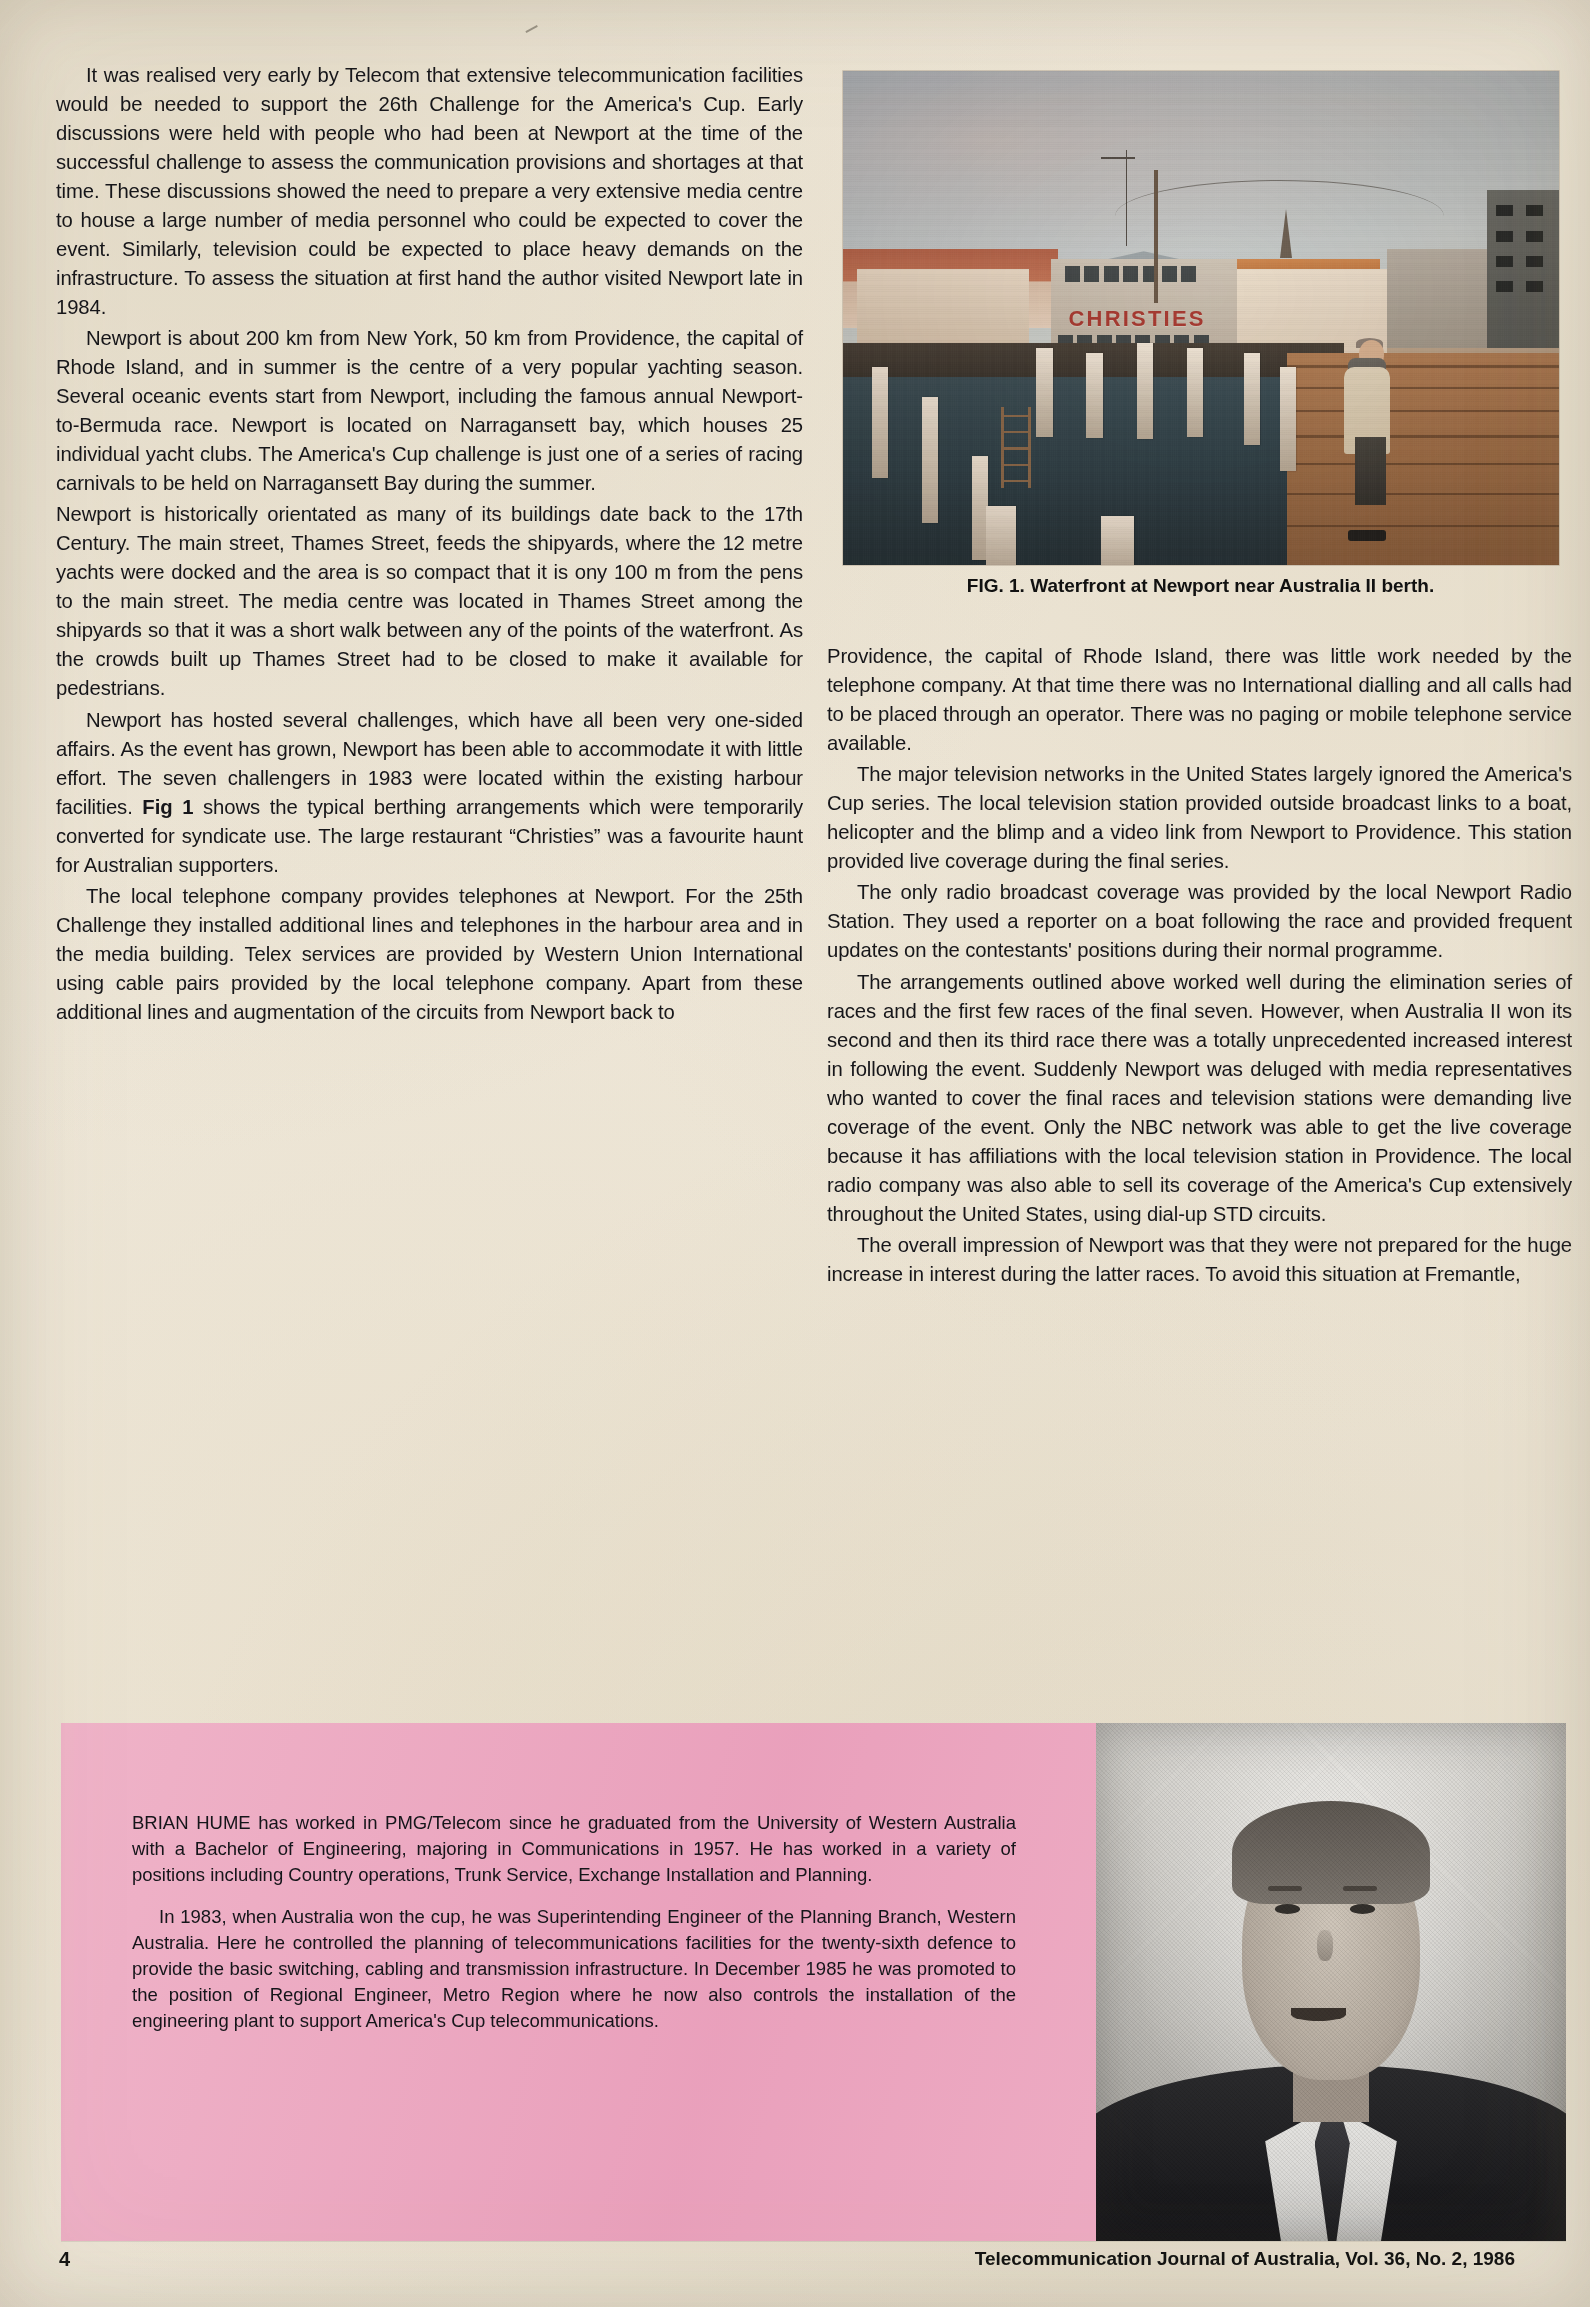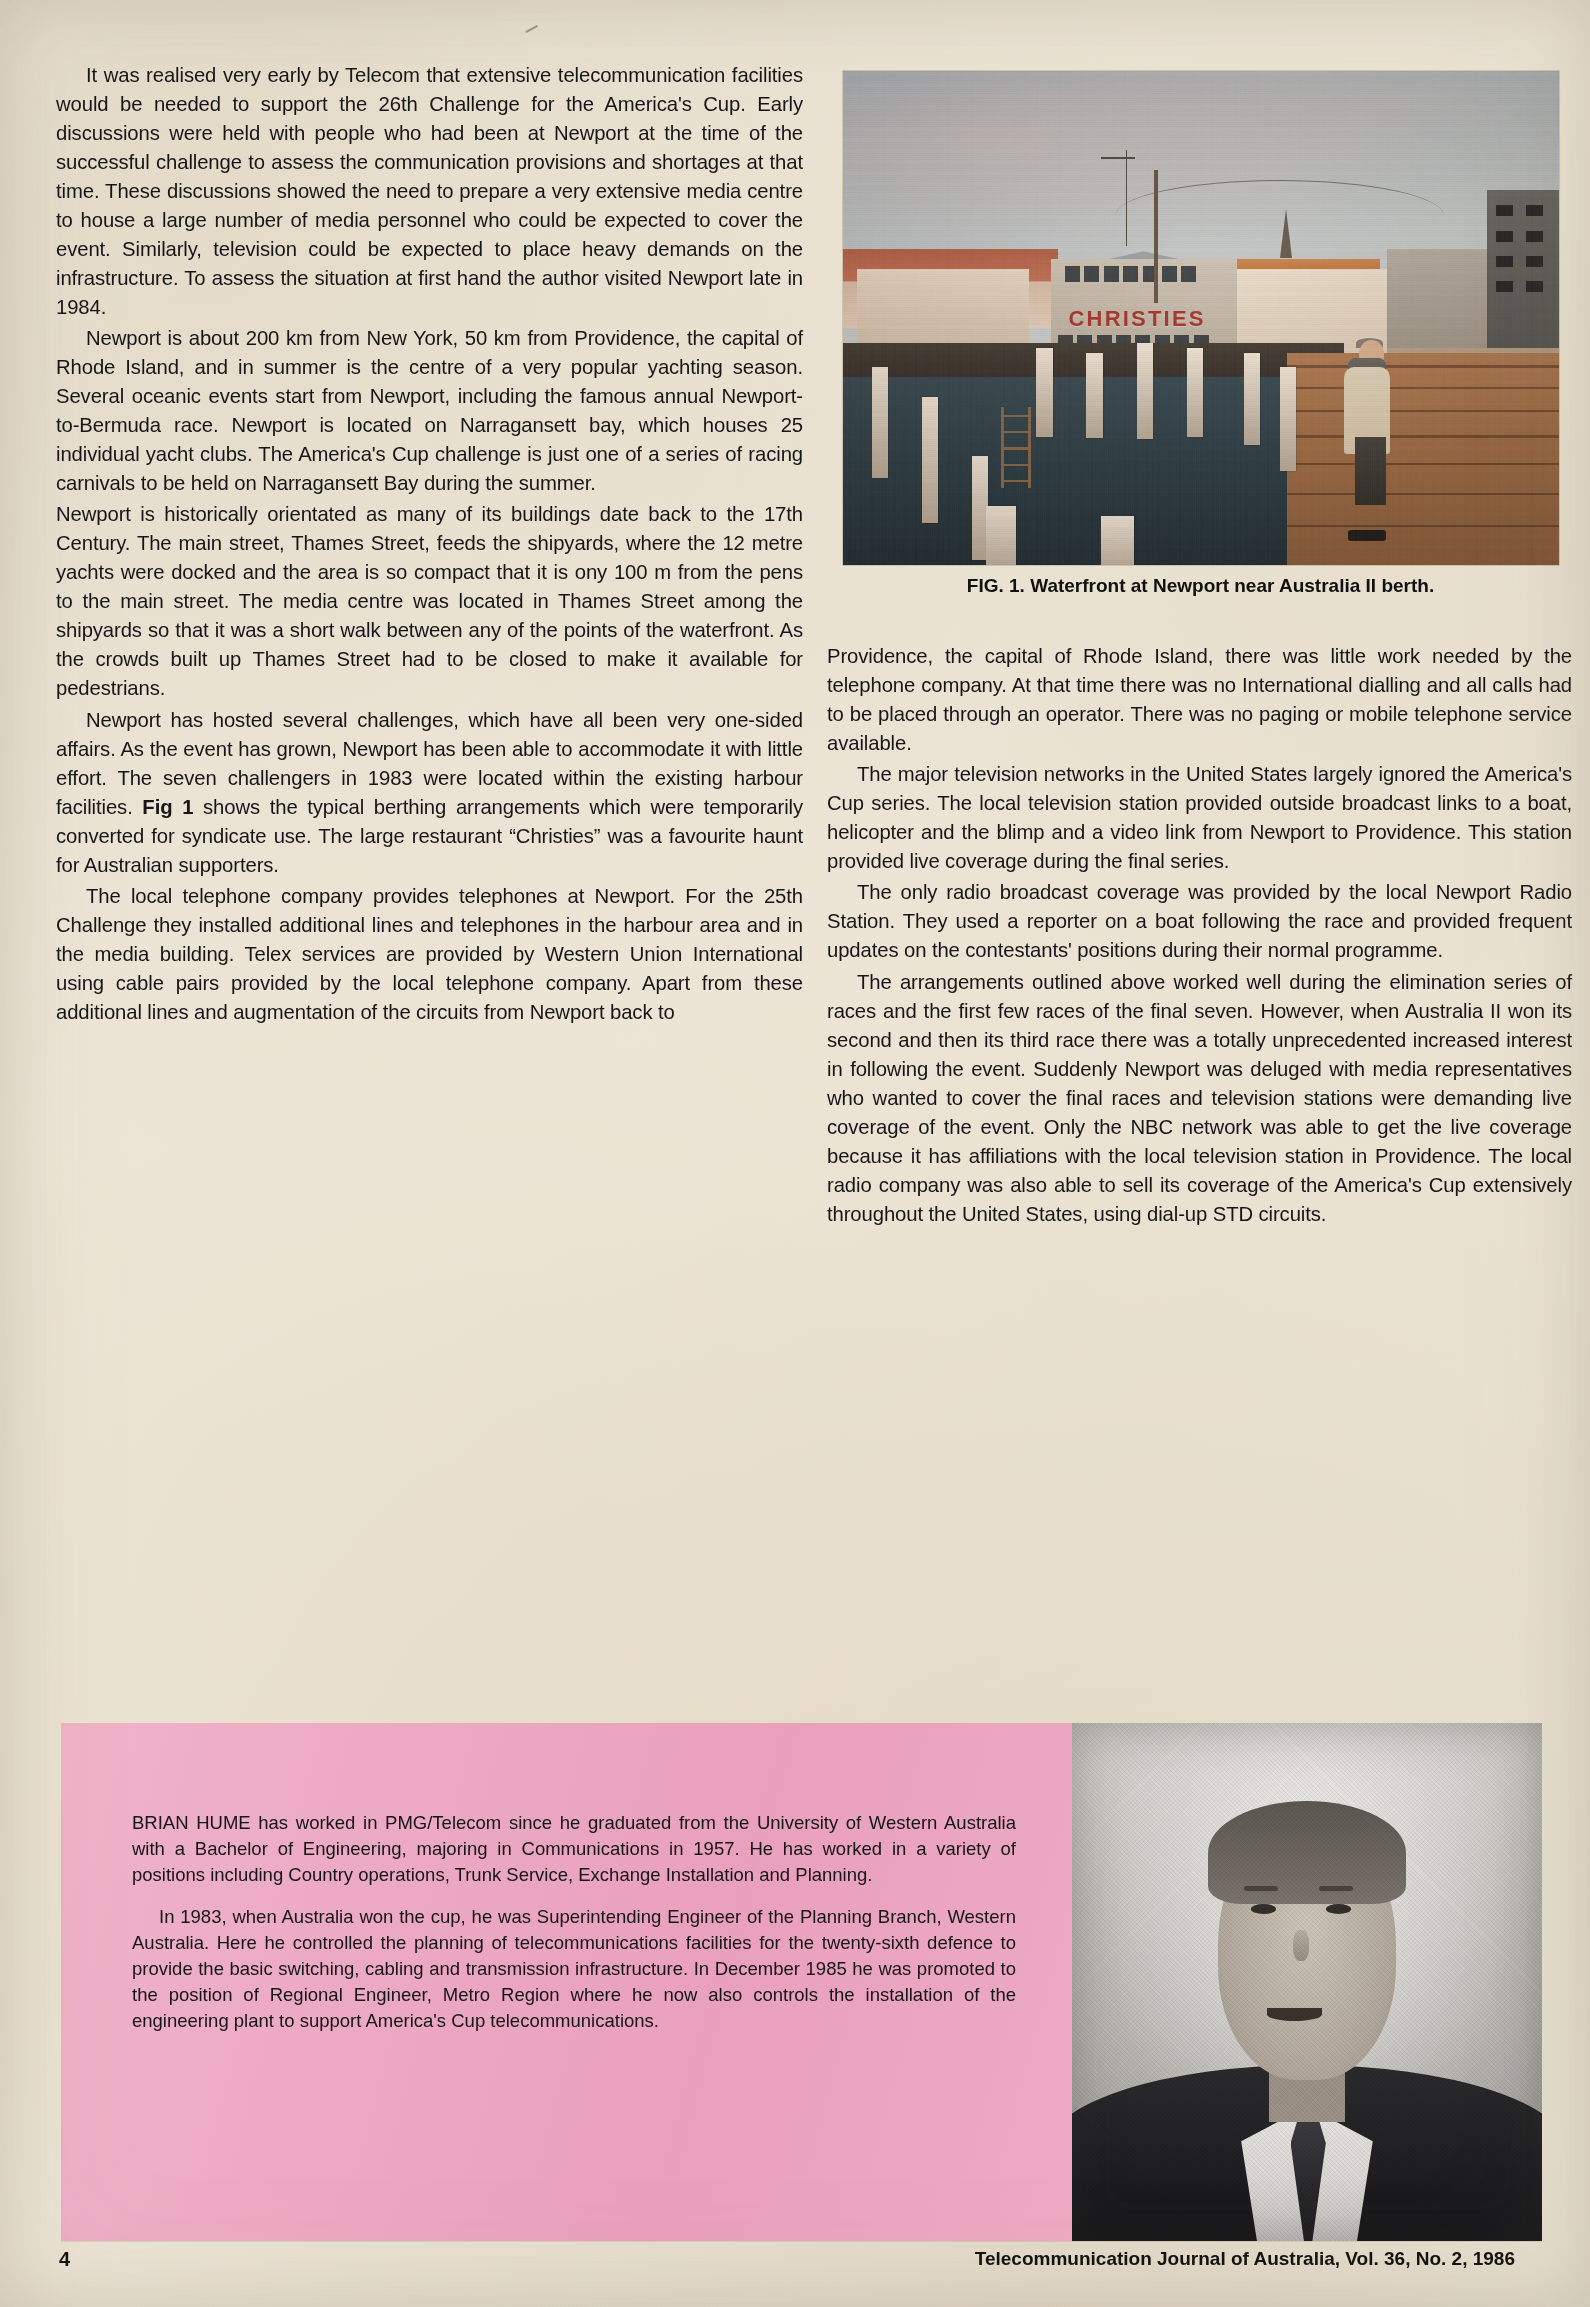--- a/index.html
+++ b/index.html
@@ -177,20 +177,21 @@
   .fig-caption{
     position:absolute;left:827px;top:575px;width:747px;
     text-align:center;font-size:19px;font-weight:bold;color:#111;
   }
 
   
   .bio-box{
     position:absolute;left:61px;top:1723px;width:1481px;height:518px;
     background:#a3a3a3;
     box-shadow:0 0.7px 0 rgba(0,0,0,.12);
+    padding-left:24px;
   }
   .bio-gradient{
     position:absolute;inset:0;
     background:linear-gradient(105deg, #f3b4ca 0%, #eda0bd 45%, #f2aec6 78%, #eb9ab8 100%);
     opacity:.95;
   }
   .bio-text{
     position:absolute;left:71px;top:87px;width:884px;
     font-size:18.5px;line-height:26px;color:#15151a;text-align:justify;
   }
@@ -401,20 +402,21 @@
     </div>
   </div>
 
   <div class="fig-caption">FIG. 1. Waterfront at Newport near Australia II berth.</div>
 
   <div class="col col-right">
     <p class="noindent">Providence, the capital of Rhode Island, there was little work needed by the telephone company. At that time there was no International dialling and all calls had to be placed through an operator. There was no paging or mobile telephone service available.</p>
     <p class="indent">The major television networks in the United States largely ignored the America's Cup series. The local television station provided outside broadcast links to a boat, helicopter and the blimp and a video link from Newport to Providence. This station provided live coverage during the final series.</p>
     <p class="indent">The only radio broadcast coverage was provided by the local Newport Radio Station. They used a reporter on a boat following the race and provided frequent updates on the contestants' positions during their normal programme.</p>
     <p class="indent">The arrangements outlined above worked well during the elimination series of races and the first few races of the final seven. However, when Australia II won its second and then its third race there was a totally unprecedented increased interest in following the event. Suddenly Newport was deluged with media representatives who wanted to cover the final races and television stations were demanding live coverage of the event. Only the NBC network was able to get the live coverage because it has affiliations with the local television station in Providence. The local radio company was also able to sell its coverage of the America's Cup extensively throughout the United States, using dial-up STD circuits.</p>
+    <p class="indent">The overall impression of Newport was that they were not prepared for the huge increase in interest during the latter races. To avoid this situation at Fremantle,</p>
   </div>
 
   <div class="bleed"></div>
 
   <div class="bio-box">
     <div class="bio-gradient"></div>
 
     <div class="bio-text">
       <p class="noindent">BRIAN HUME has worked in PMG/Telecom since he graduated from the University of Western Australia with a Bachelor of Engineering, majoring in Communications in 1957. He has worked in a variety of positions including Country operations, Trunk Service, Exchange Installation and Planning.</p>
       <p class="indent">In 1983, when Australia won the cup, he was Superintending Engineer of the Planning Branch, Western Australia. Here he controlled the planning of telecommunications facilities for the twenty-sixth defence to provide the basic switching, cabling and transmission infrastructure. In December 1985 he was promoted to the position of Regional Engineer, Metro Region where he now also controls the installation of the engineering plant to support America's Cup telecommunications.</p>

